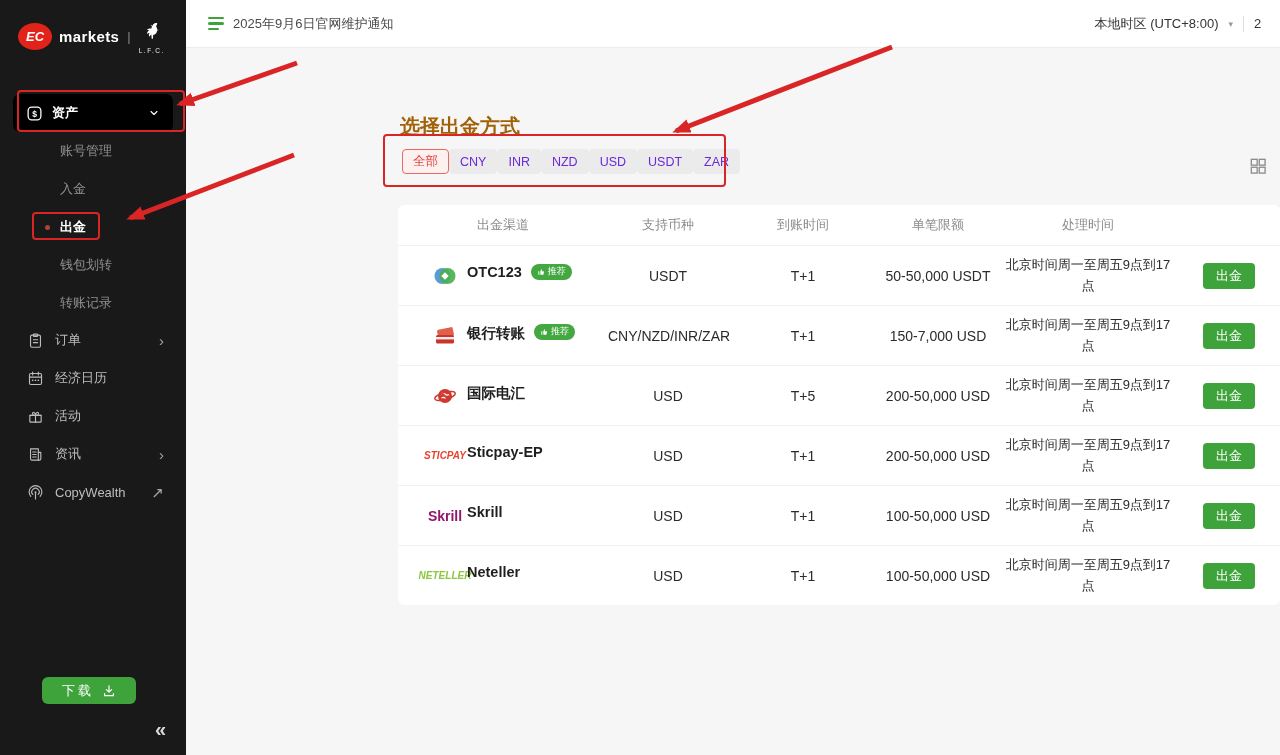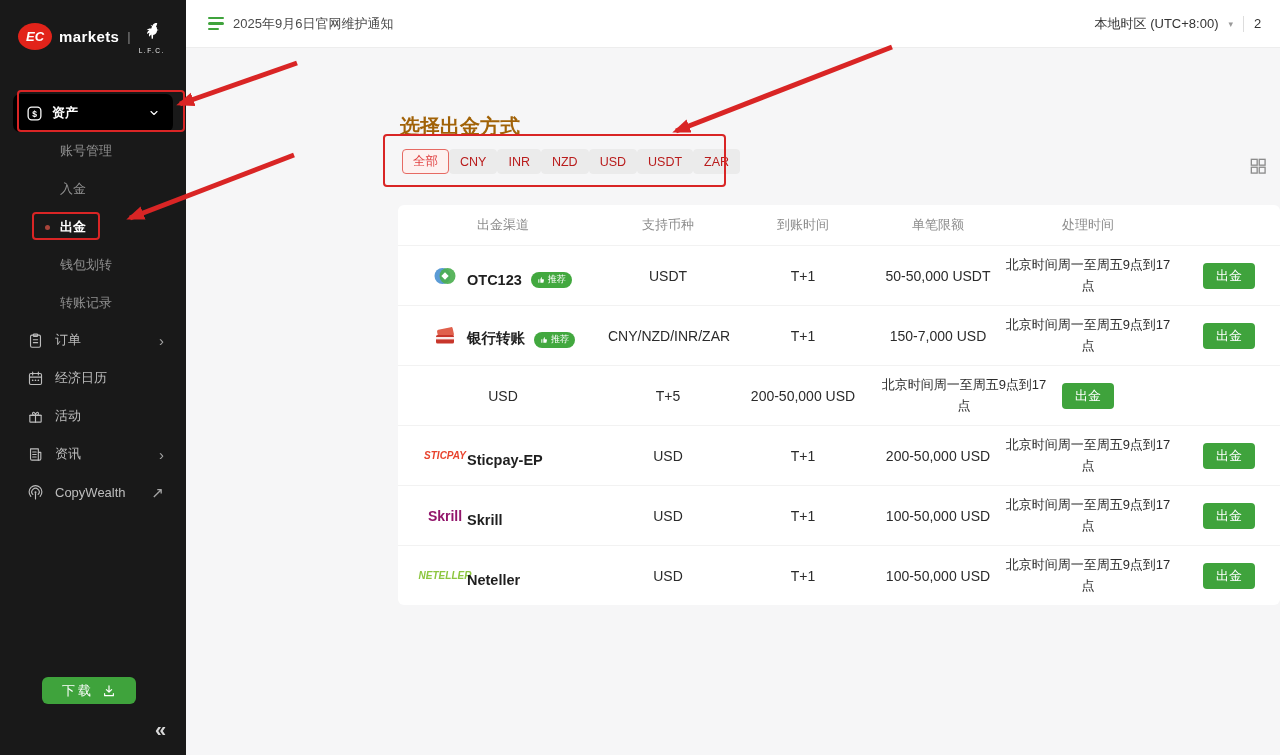--- a/index.html
+++ b/index.html
@@ -61,32 +61,32 @@
   .tz { font-size:13px; color:#333; cursor:pointer; }
   .caret { color:#999; font-size:9px; }
   .vdiv { width:1px; height:16px; background:#ddd; }
   .clock { font-size:13px; color:#333; width:10px; overflow:hidden; white-space:nowrap; }
 
   
   .main { position:absolute; left:186px; top:48px; width:1094px; height:707px; }
   .page-title { position:absolute; left:214px; top:52px; font-size:20px; font-weight:700; color:#a16207; }
   .filters { position:absolute; left:216px; top:101px; display:flex; }
   .chip { height:25px; padding:0 10px; background:#ebebeb; border:1px solid #ebebeb; border-radius:4px;
-    font-size:12.5px; color:#b91c1c; display:flex; align-items:center; cursor:pointer; }
+    font-size:12.5px; color:#6d28d9; display:flex; align-items:center; cursor:pointer; }
   .chip.selected { background:#fdf1f0; border-color:#e66a63; color:#e03e3e; }
   .view-toggle { position:absolute; left:1062px; top:108px; width:20px; height:20px; cursor:pointer; }
   .view-toggle svg { width:20px; height:20px; stroke:#8c8c8c; fill:none; stroke-width:1.6; }
 
   .card { position:absolute; left:212px; top:157px; width:882px; background:#fff; border-radius:6px; }
   .thead, .trow { display:grid; grid-template-columns:210px 120px 150px 120px 180px 1fr; align-items:center; }
   .thead { height:40px; color:#8c8c8c; font-size:13px; }
   .thead span { text-align:center; }
   .trow { height:60px; border-top:1px solid #f2f2f2; font-size:14px; color:#2b2b2b; }
   .cell-center { text-align:center; }
-  .channel { display:flex; align-items:flex-end; gap:9px; padding-left:34px; }
+  .channel { display:flex; align-items:flex-start; gap:9px; padding-left:34px; }
   .ch-icon { width:26px; height:24px; display:flex; align-items:center; justify-content:center; flex-shrink:0; }
   .ch-icon svg { width:24px; height:24px; }
   .brandlogo { font-weight:bold; font-style:italic; font-size:10px; white-space:nowrap; }
   .brandlogo[data-brand="skrill"] { font-size:14px; font-style:normal; }
   .ch-name { font-weight:700; font-size:14.5px; color:#1f1f1f; white-space:nowrap; }
   .badge { background:#42a83f; border-radius:9px; height:16px; padding:0 6px; display:inline-flex;
     align-items:center; gap:3px; color:#fff; font-size:9px; flex-shrink:0; }
   .badge svg { width:8px; height:8px; fill:#fff; }
   .ptime { width:172px; margin:0 auto; text-align:center; font-size:13px; color:#2b2b2b; line-height:1.55; }
   .action-btn { width:52px; height:26px; background:#3fa33c; border:none; border-radius:4px;
@@ -308,20 +308,31 @@
       </span>
     </div>
     <span class="cell-center">CNY/NZD/INR/ZAR</span>
     <span class="cell-center">T+1</span>
     <span class="cell-center">150-7,000 USD</span>
     <span class="ptime">北京时间周一至周五9点到17点</span>
     <button class="action-btn">出金</button>
   </div>
 
   <div class="trow">
+    <div class="channel">
+      <span class="ch-icon">
+              <svg viewBox="0 0 24 24">
+                <circle cx="12" cy="12" r="7" fill="#cd3a30"></circle>
+                <path d="M8 10c1.5-1.5 3-1 4 0s2.5 1.5 4 .5M8.5 14c1.5-1 3-.5 4 .5" stroke="#fff" stroke-width="1.1" fill="none"></path>
+                <ellipse cx="12" cy="12" rx="10.6" ry="3.6" fill="none" stroke="#cd3a30" stroke-width="1.4" transform="rotate(-16 12 12)"></ellipse>
+              </svg>
+            </span>
+      <span class="ch-name">国际电汇</span>
+
+    </div>
     <span class="cell-center">USD</span>
     <span class="cell-center">T+5</span>
     <span class="cell-center">200-50,000 USD</span>
     <span class="ptime">北京时间周一至周五9点到17点</span>
     <button class="action-btn">出金</button>
   </div>
 
   <div class="trow">
     <div class="channel">
       <span class="ch-icon brandlogo" data-brand="sticpay" style="color: rgb(232, 67, 45);">STICPAY</span>

